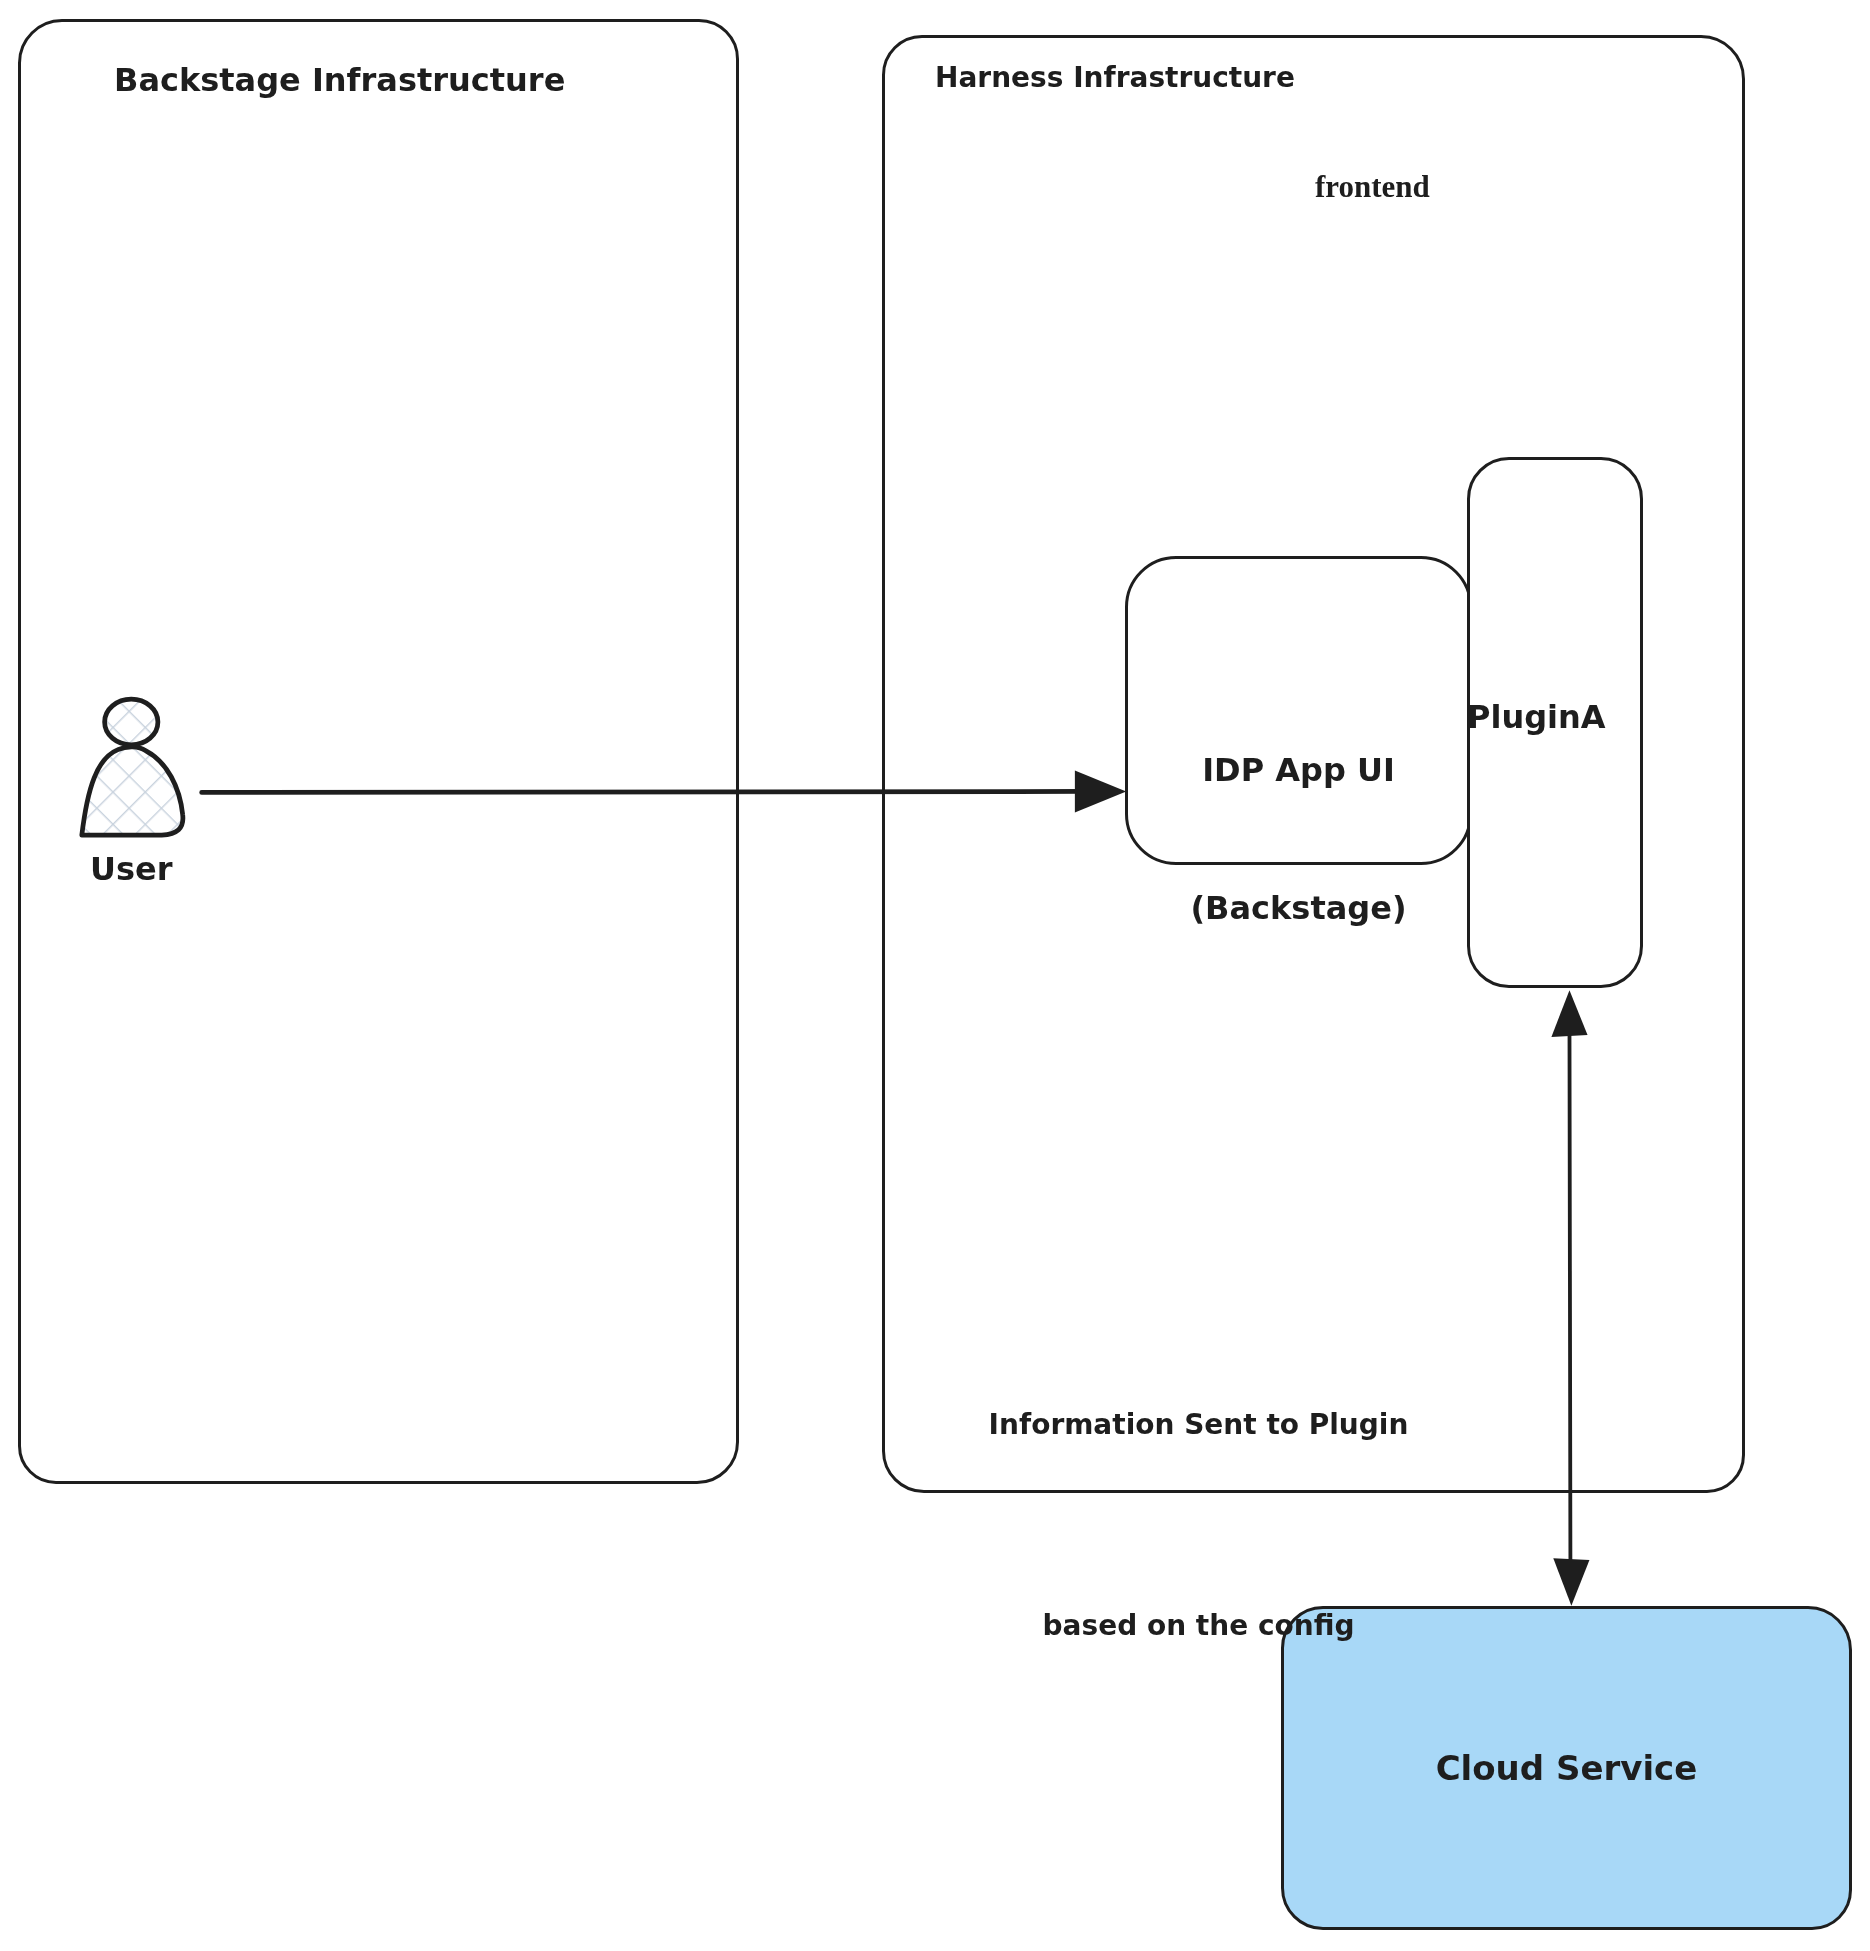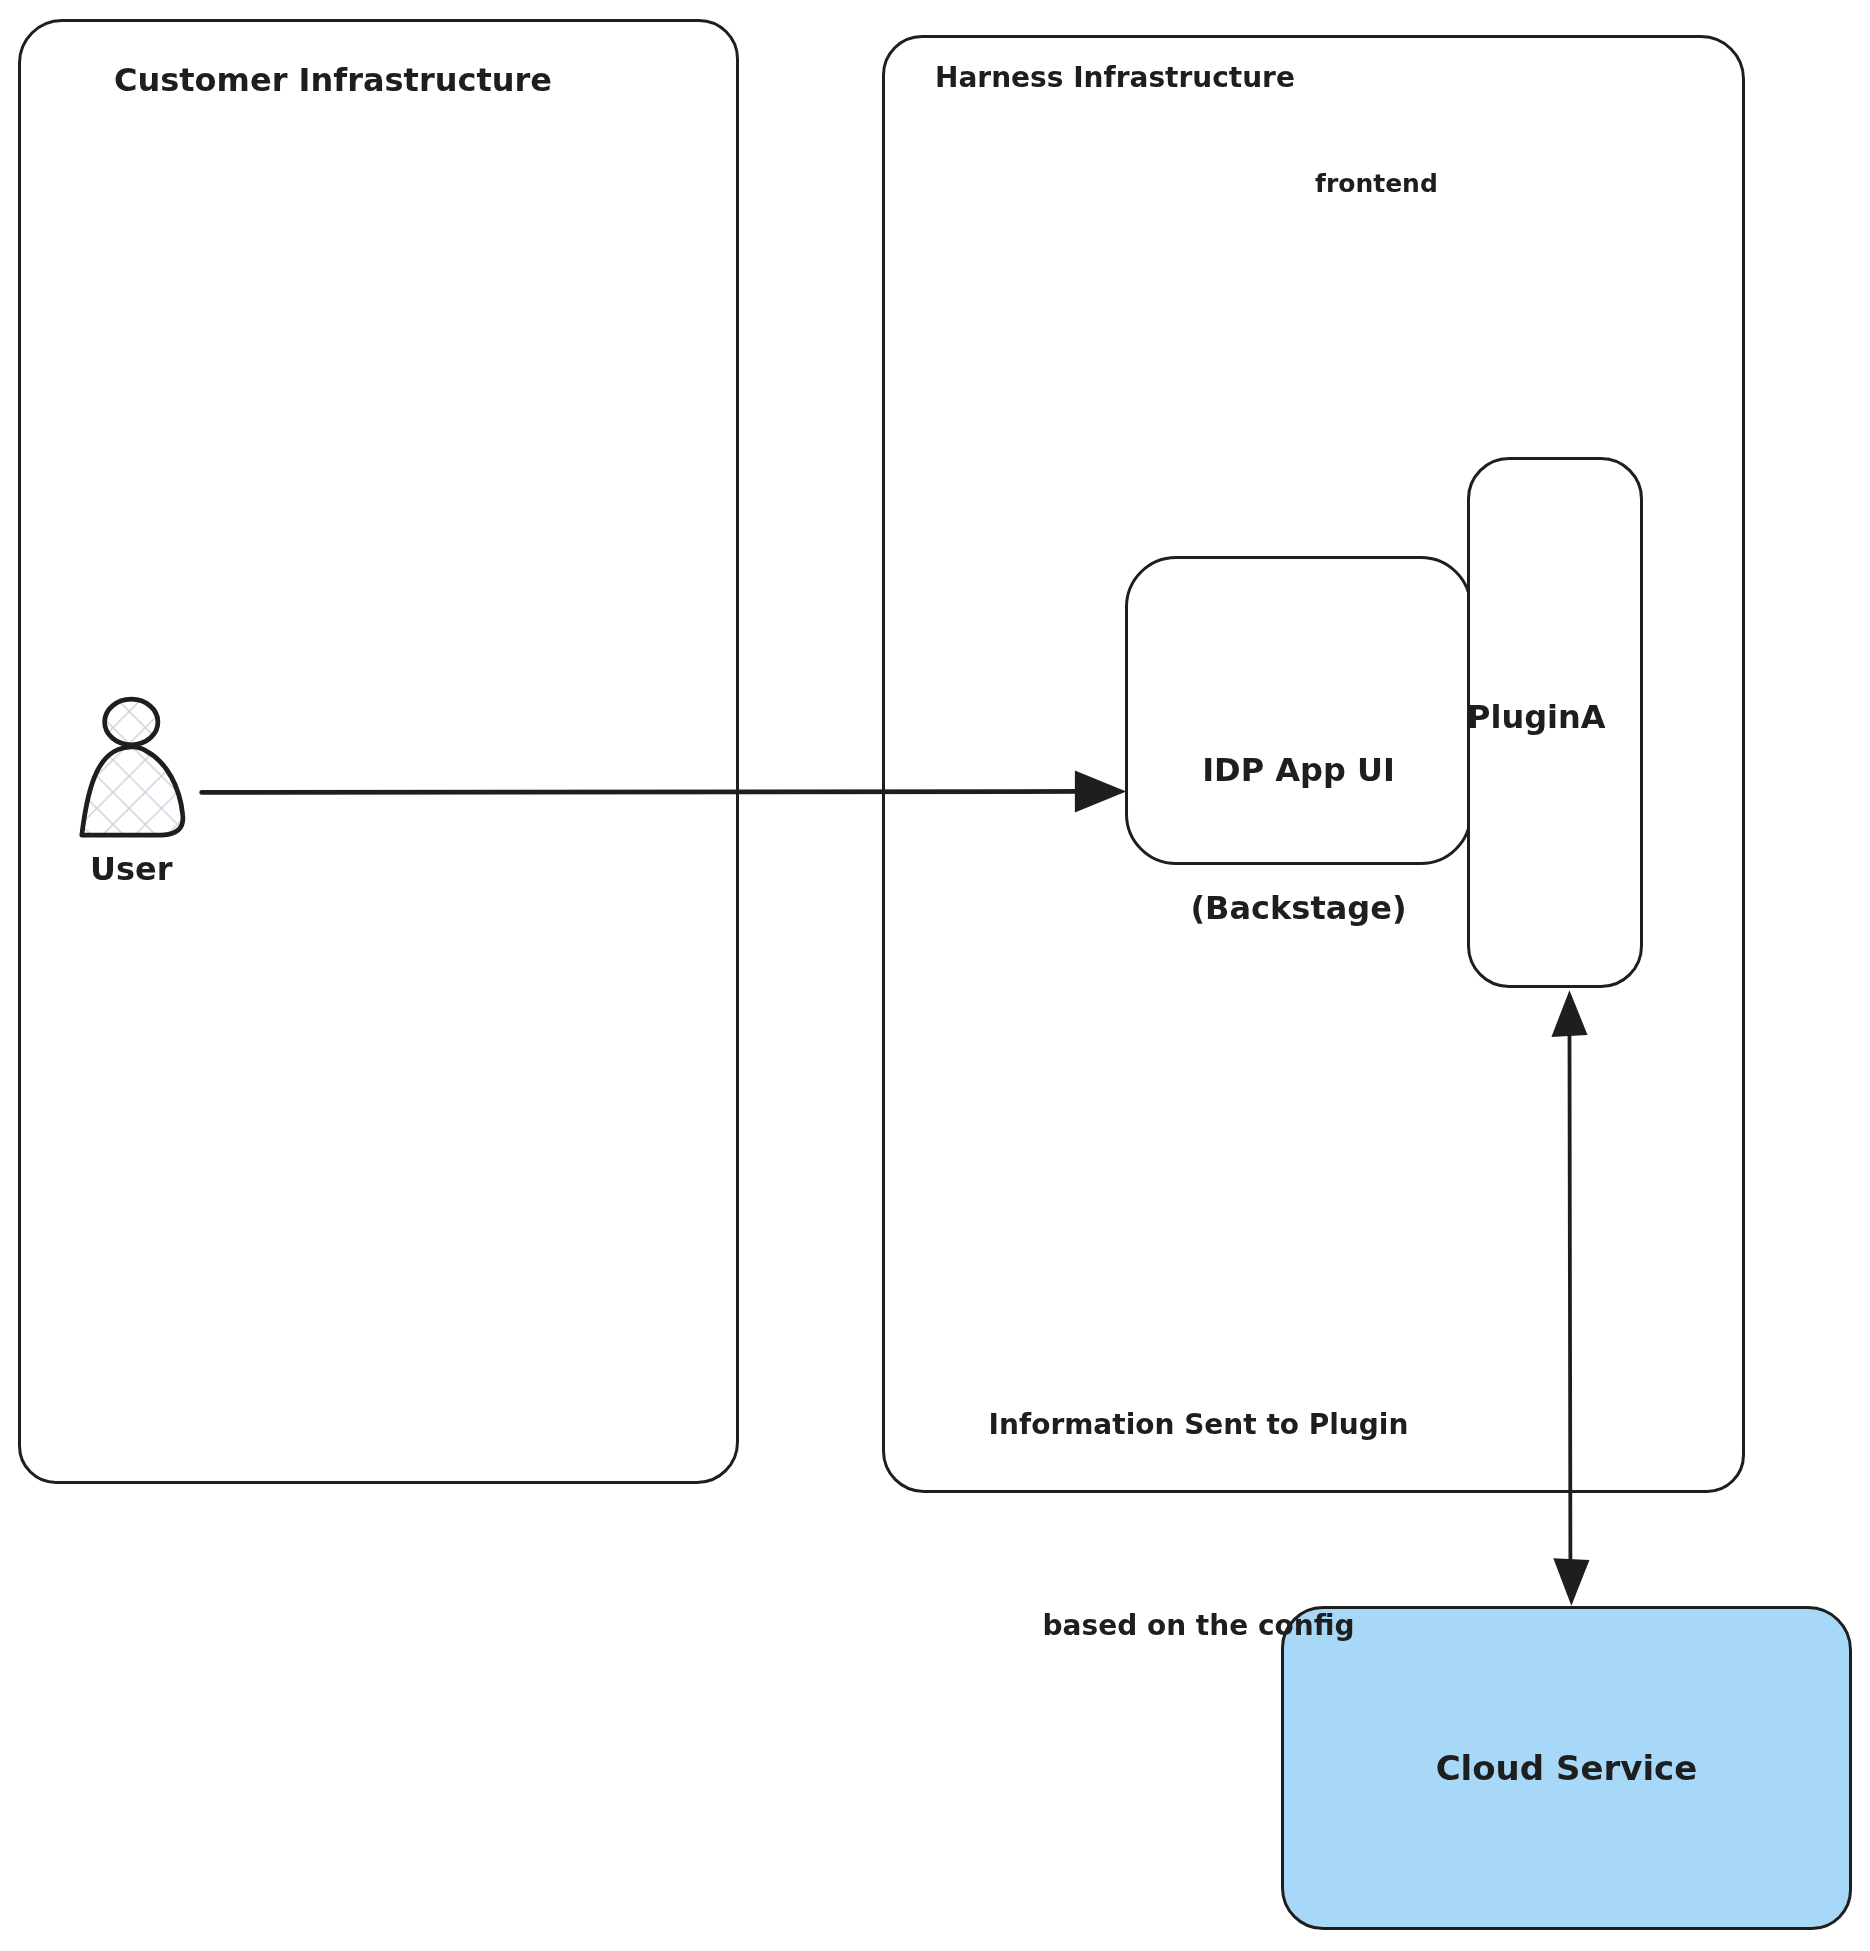--- a/index.html
+++ b/index.html
@@ -50,21 +50,21 @@
     border-radius: 42px;
   }
   .cloud-box {
     left: 1281px; top: 1606px; width: 571px; height: 324px;
     border-radius: 42px 44px 40px 42px;
     background: var(--cloud-fill);
     z-index: 3;
   }
   .customer-title { left: 114px; top: 61px; font-size: 32px; }
   .harness-title  { left: 935px; top: 61px; font-size: 28px; }
-  .frontend-label { left: 1315px; top: 169px; font-size: 25px; }
+  .frontend-label { left: 1315px; top: 169px; font-size: 31px; font-family: Liberation Serif, serif; }
   .idp-label {
     left: 1125px; top: 655px; width: 347px;
     text-align: center; font-size: 32px; line-height: 46px;
   }
   .plugina-label {
     left: 1467px; top: 695px; width: 148px;
     text-align: left; font-size: 32px; line-height: 45px;
   }
   .cloud-label {
     left: 1281px; top: 1748px; width: 571px;
@@ -115,21 +115,21 @@
       <polygon points="1650,1041 1631,1090 1669,1088" fill="var(--stroke)"></polygon>
       <polygon points="1652,1688 1633,1638 1671,1640" fill="var(--stroke)"></polygon>
     </g>
 
     <g>
       <path d="M86,878 C92,828 102,797 124,788 C133,784 146,784 153,789 C176,801 189,828 192,856 C194,871 186,877 170,878 Z" fill="url(#hatch)" stroke="var(--stroke)" stroke-width="5" stroke-linejoin="round"></path>
       <ellipse cx="138" cy="759" rx="28" ry="24" fill="url(#hatch)" stroke="var(--stroke)" stroke-width="5"></ellipse>
     </g>
   </svg>
 
-  <div class="label customer-title">Customer Infrastructure</div>
+  <div class="label customer-title">Backstage Infrastructure</div>
 
   <div class="label harness-title">Harness Infrastructure</div>
 
   <div class="label frontend-label">frontend</div>
 
   <div class="label idp-label">
     <div>IDP App UI</div>
     <div>(Backstage)</div>
   </div>
 

